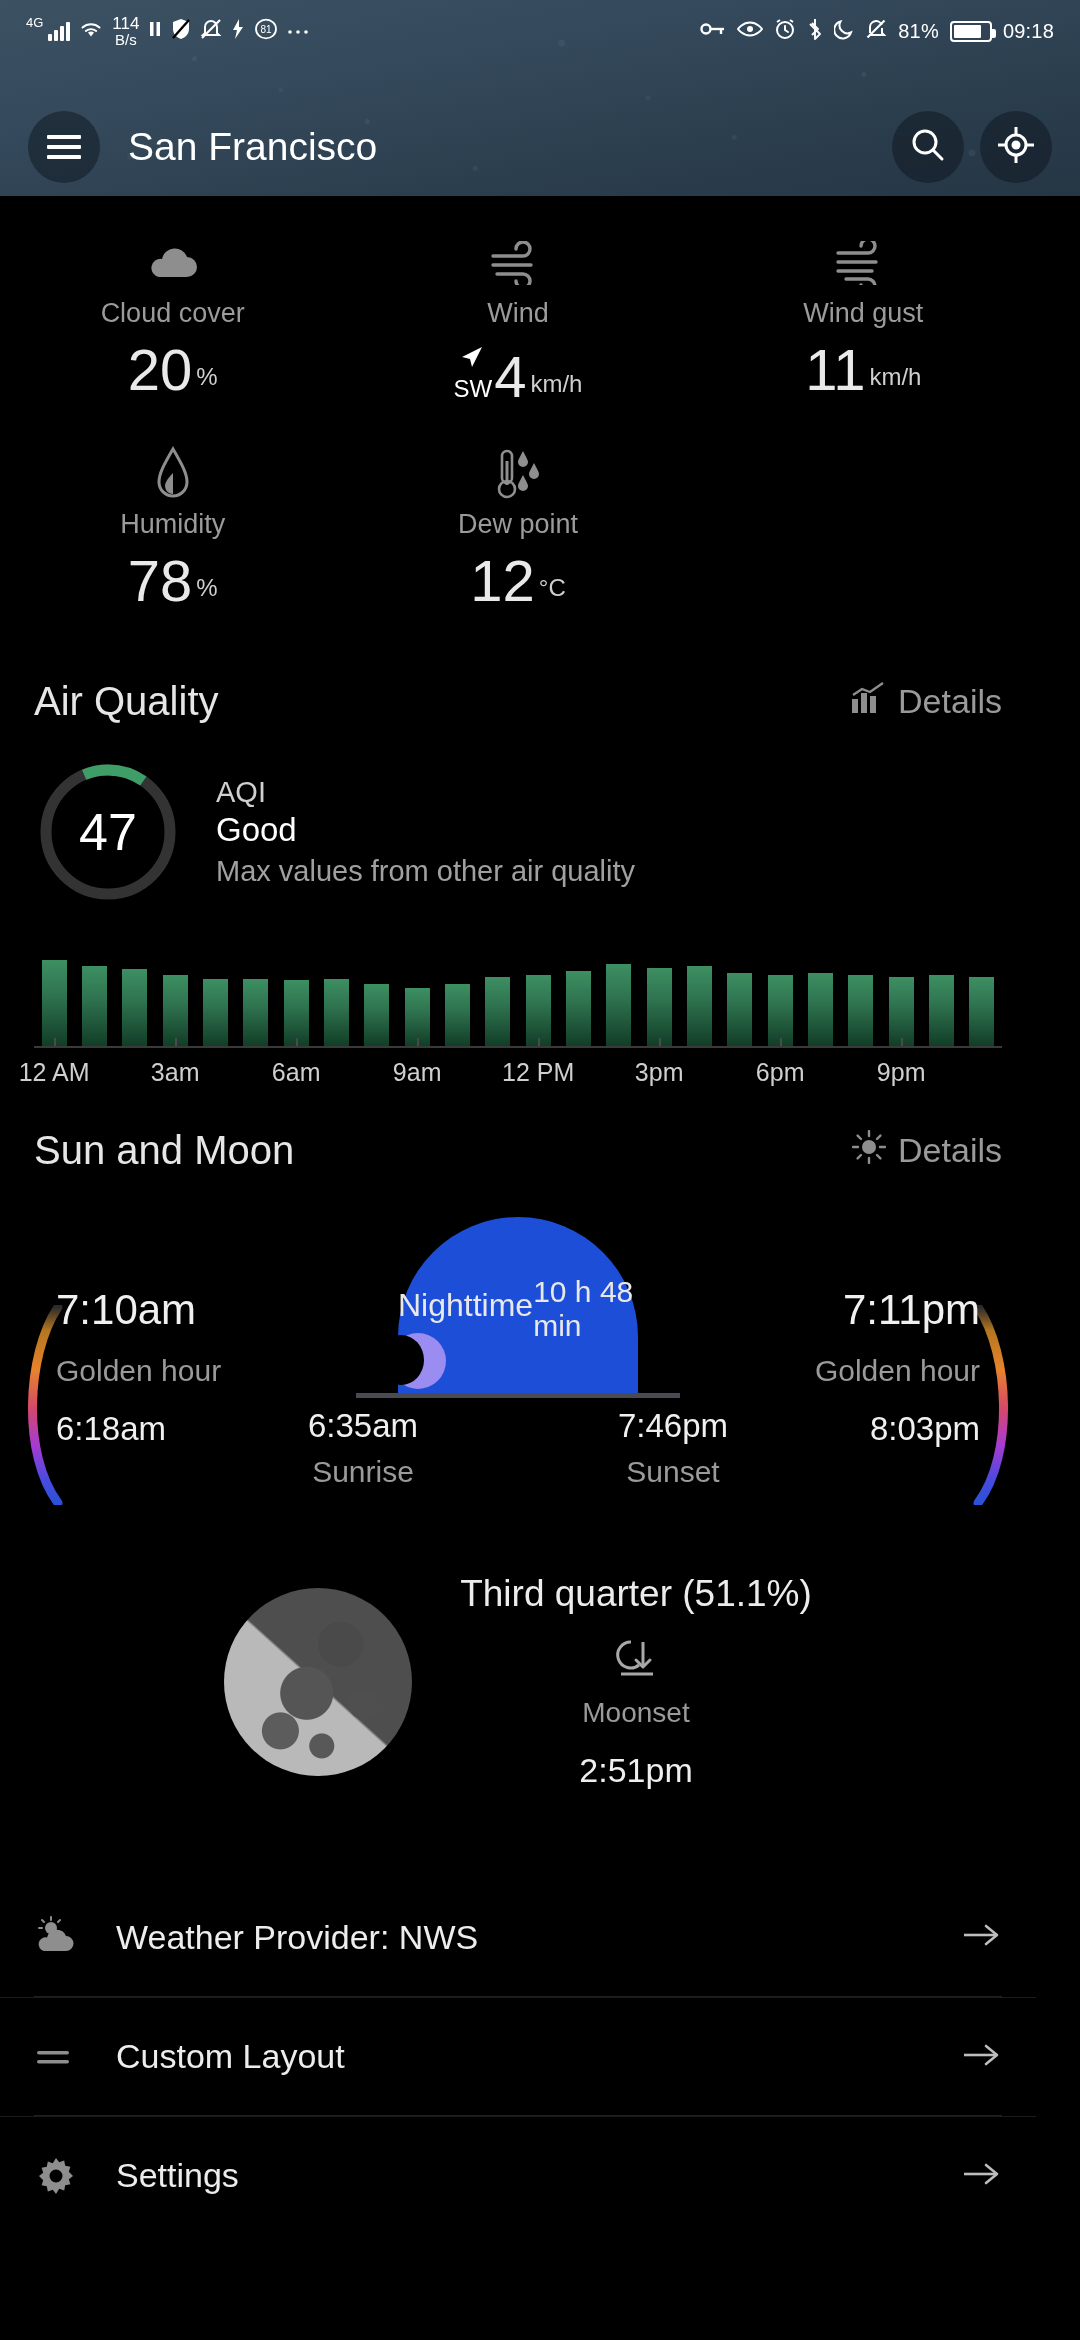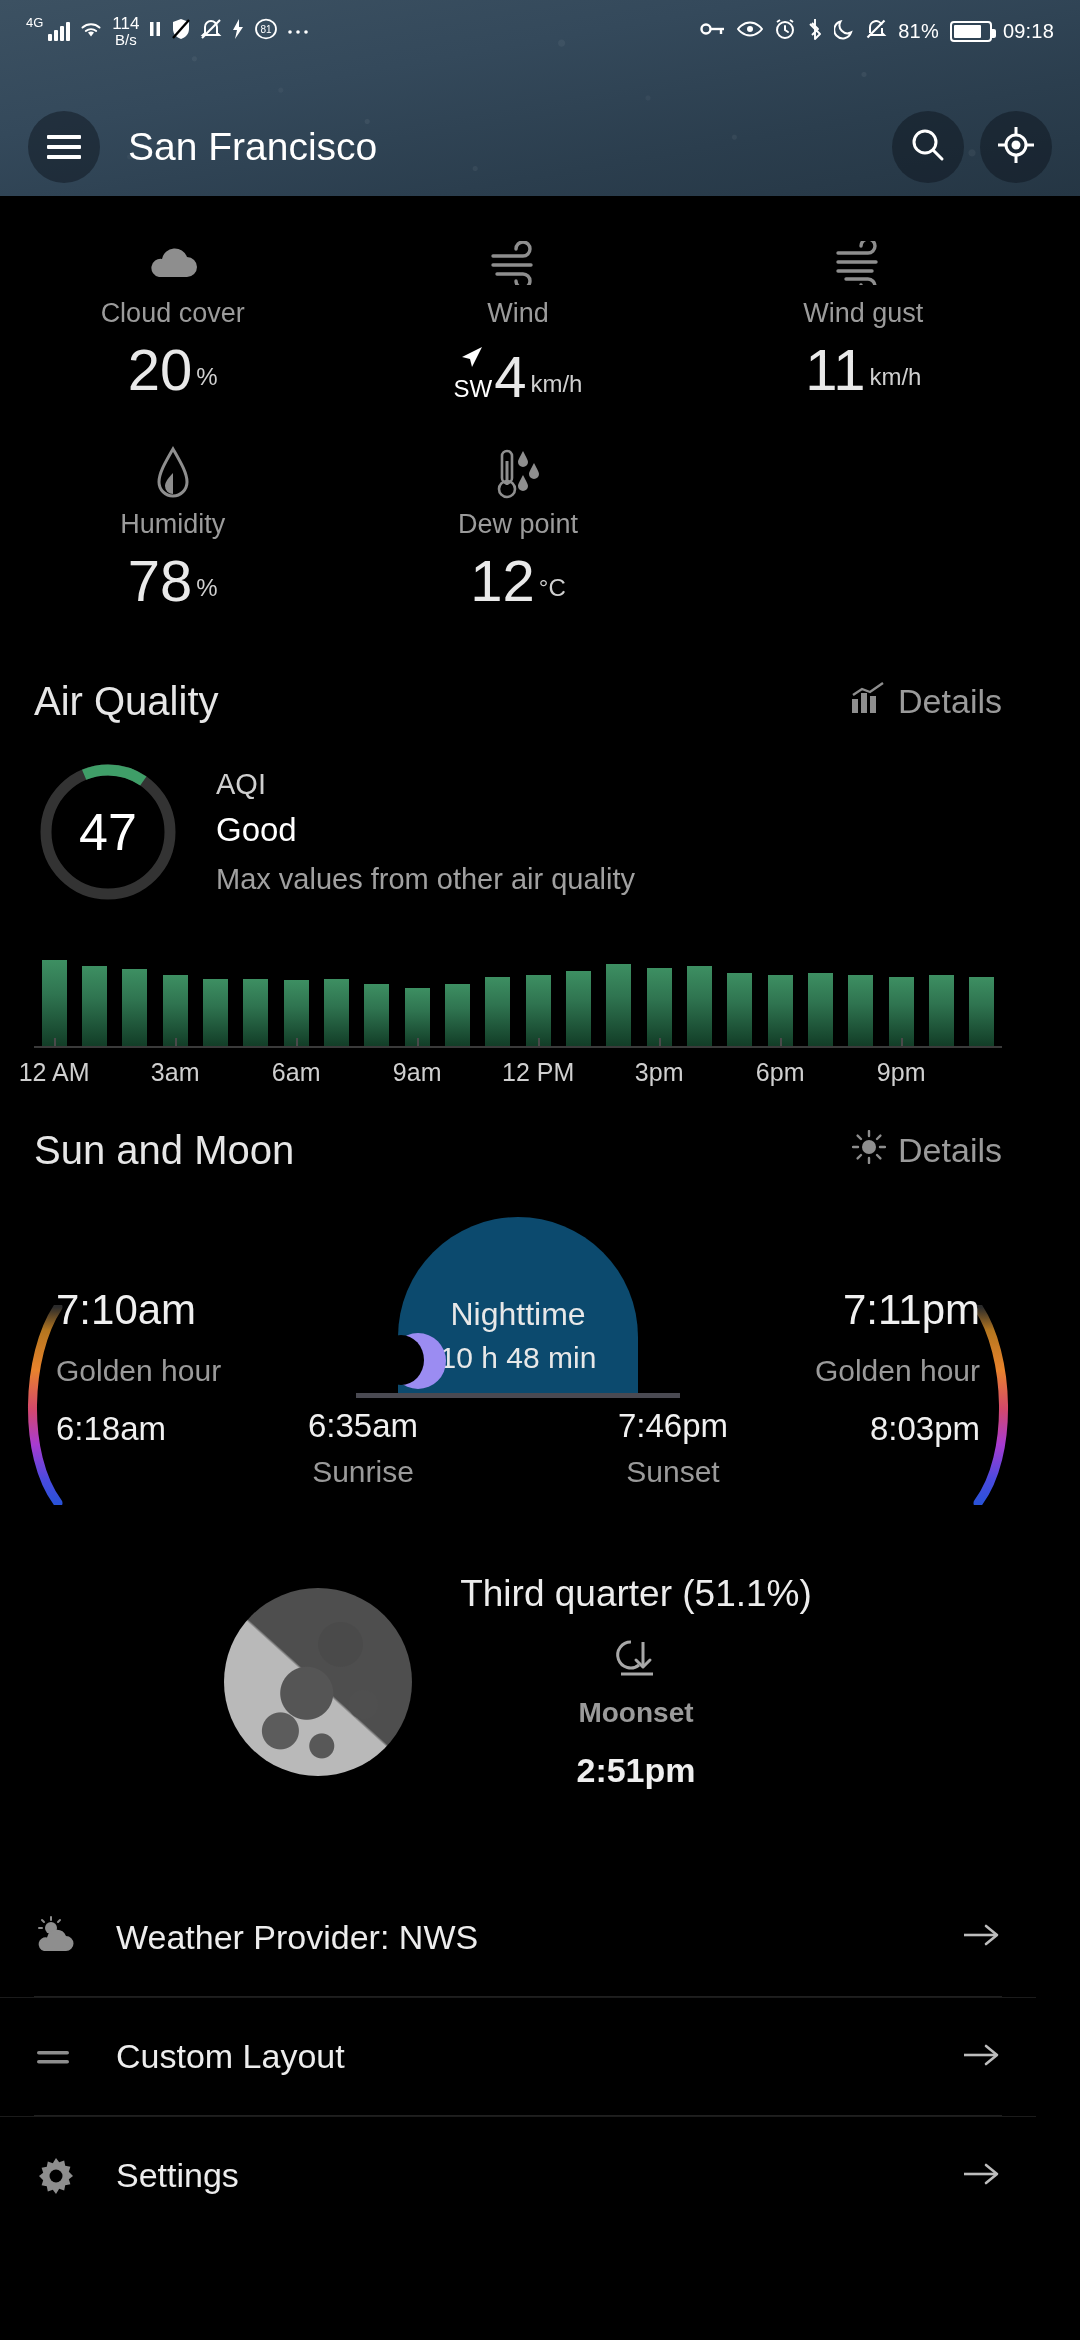--- a/index.html
+++ b/index.html
@@ -98,21 +98,21 @@
   .details{ display:flex;align-items:center;gap:12px; color:#9a9a9a; font-size:34px; }
 
   
   .aqi-row{ display:flex; align-items:center; padding:0 34px; margin-top:34px; gap:34px; }
   .gauge{ width:148px;height:148px;position:relative;flex:0 0 auto; }
   .gauge svg{ display:block; }
   .gauge .gnum{
     position:absolute;inset:0;display:flex;align-items:center;justify-content:center;
     color:#fff;font-size:52px;font-weight:300;
   }
-  .aqi-txt{ display:flex;flex-direction:column;gap:10px; }
+  .aqi-txt{ display:flex;flex-direction:column;gap:2px; }
   .aqi-k{ color:#cfcfcf; font-size:29px; }
   .aqi-v{ color:#fff; font-size:33px; }
   .aqi-s{ color:#a0a0a0; font-size:29px; margin-top:4px; }
 
   
   .aqi-chart{ padding:0 34px; margin-top:30px; }
   .bars-wrap{ display:flex;align-items:flex-end;height:110px;gap:0; }
   .bar-slot{ flex:1 1 0; display:flex; justify-content:center; align-items:flex-end; height:100%; }
   .bar{ width:62%; background:linear-gradient(180deg,#3d8f62 0%,#2f7450 40%,#123d27 100%); }
   .axis{ height:2px;background:#3a3a3a;margin-top:0;position:relative; }
@@ -129,24 +129,23 @@
   .gold.left{ left:0; padding-left:56px; align-items:flex-start; }
   .gold.right{ right:0; padding-right:56px; align-items:flex-end; }
   .gold .t1{ color:#f0f0f0; font-size:42px; }
   .gold .lab{ color:#9a9a9a; font-size:30px; margin-top:20px; }
   .gold .t2{ color:#f0f0f0; font-size:33px; margin-top:22px; }
   .arcL,.arcR{ position:absolute; top:88px; width:60px; height:200px; overflow:hidden; }
   .arcL{ left:12px; } .arcR{ right:12px; }
   .night-dome{
     position:absolute; left:50%; transform:translateX(-50%); top:0;
     width:240px; height:176px;
-    background:#0c4a6e;
+    background:#1d4ed8;
     border-radius:120px 120px 0 0;
-    display:flex; flex-direction:column; align-items:center; justify-content:flex-end;
-    padding-bottom:18px;
+    display:flex; align-items:center; justify-content:flex-end;
   }
   .night-dome .nt{ color:#e8e8e8;font-size:32px; }
   .night-dome .nd{ color:#e8e8e8;font-size:30px;margin-top:8px; }
   .horizon{
     position:absolute;left:50%;transform:translateX(-50%);top:176px;
     width:324px;height:5px;background:#4a4a52;
   }
   .moonmark{
     position:absolute; left:50%; margin-left:-128px; top:116px;
     width:56px;height:56px;border-radius:50%;
@@ -172,21 +171,21 @@
       radial-gradient(circle at 62% 30%, #4a4a4a 0 22px, transparent 23px),
       radial-gradient(circle at 44% 56%, #555 0 26px, transparent 27px),
       radial-gradient(circle at 30% 76%, #5c5c5c 0 18px, transparent 19px),
       radial-gradient(circle at 74% 62%, #4f4f4f 0 14px, transparent 15px),
       radial-gradient(circle at 52% 84%, #585858 0 12px, transparent 13px),
       linear-gradient(42deg,#b9b9b9 0 49%, #4e4e4e 50% 100%);
     position:relative; overflow:hidden;
   }
   .moontext{ display:flex; flex-direction:column; align-items:center; }
   .phase{ color:#ececec; font-size:37px; }
-  .moon-cols{ display:flex; gap:84px; margin-top:18px;font-weight:bold; }
+  .moon-cols{ display:flex; gap:84px; margin-top:18px; }
   .mcol{ display:flex;flex-direction:column;align-items:center; }
   .mcol .ico{ height:58px;display:flex;align-items:center;justify-content:center; }
   .mcol .lb{ color:#9a9a9a;font-size:28px;margin-top:6px; }
   .mcol .vl{ color:#efefef;font-size:34px;margin-top:22px; }
 
   
   .menu{ margin-top:88px; }
   .menu-item{
     height:118px; display:flex; align-items:center; padding:0 34px;
     border-top:1px solid #1b1b1b;

